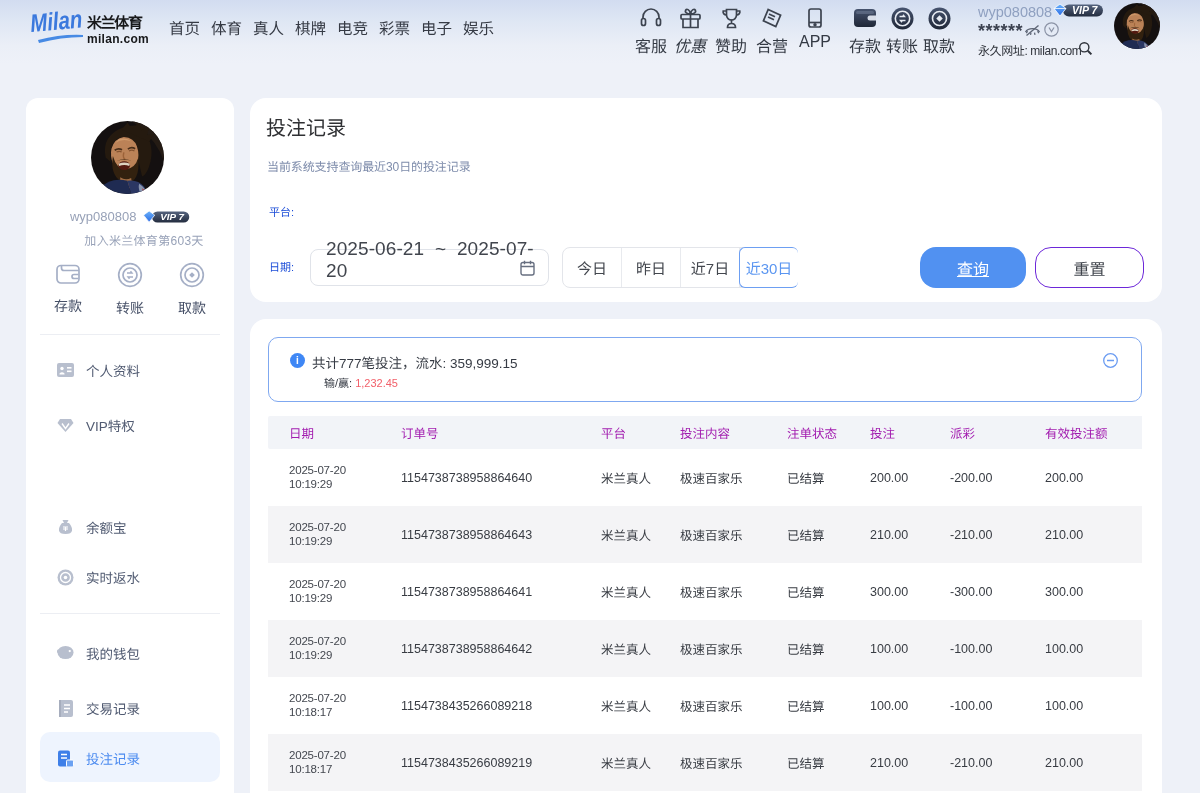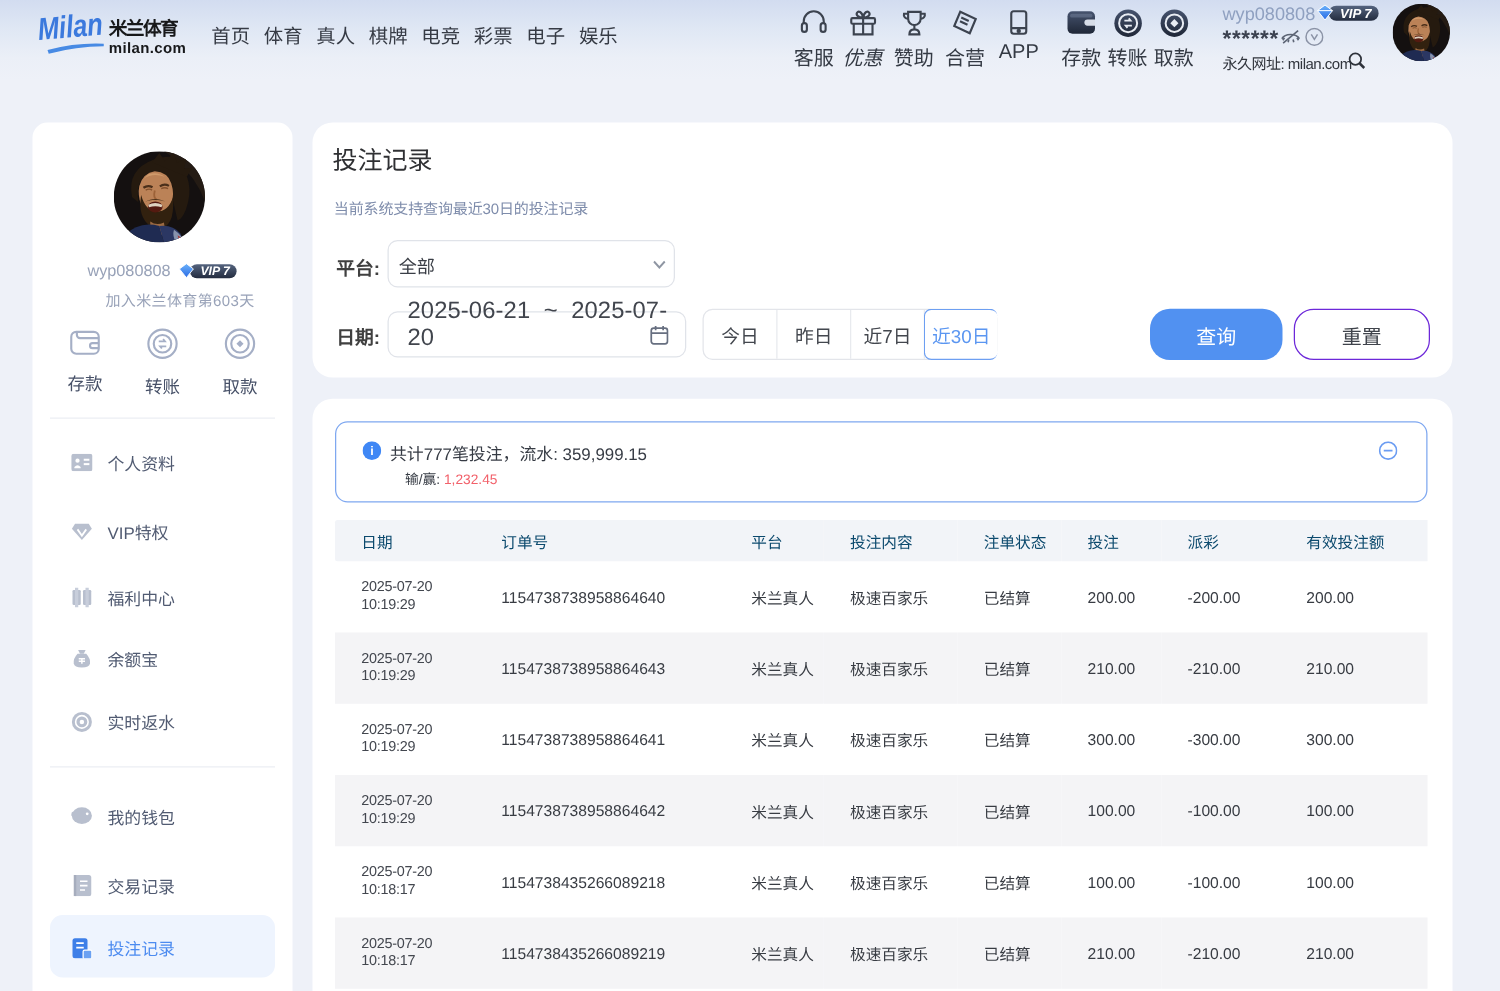--- a/index.html
+++ b/index.html
@@ -36,44 +36,44 @@
   .trio .t { width:56px; text-align:center; }
   .trio .t .lb { font-size:14px; color:#475168; margin-top:5px; }
   .sdiv { position:absolute; left:14px; width:180px; height:1px; background:#eceef3; }
   .mi { position:absolute; left:31px; width:160px; height:24px; display:flex; align-items:center; }
   .mi svg { flex:0 0 17px; }
   .mi .tx { font-size:13.5px; color:#515b72; margin-left:12px; }
   .mi-active { position:absolute; left:14px; width:180px; height:50px; background:#eef4fe; border-radius:10px; }
   
   .title { position:absolute; left:16px; top:14px; font-size:20px; font-weight:500; color:#2f3033; }
   .subtitle { position:absolute; left:17px; top:158px; font-size:12px; color:#7e8cab; letter-spacing:-0.1px; top:59px; }
-  .flabel { position:absolute; left:19px; font-size:15px; color:#404040;font-weight:bold; }
+  .flabel { position:absolute; left:19px; font-size:11px; color:#1d4ed8; }
   .ibox { position:absolute; left:60px; background:#fff; border:1px solid #e0e3e9; border-radius:8px; display:flex; align-items:center; }
   .sel { top:94px; width:230px; height:38px; }
   .dat { top:151px; width:239px; height:37px; }
   .sel .tx { font-size:14.5px; color:#3a3e46; margin-left:8px; }
   .dat .tx { font-size:19px; color:#41454d; margin:0 auto 16px 15px; letter-spacing:0.1px; }
   .qgroup { position:absolute; left:312px; top:149px; width:236px; height:41px; border:1px solid #e3e5ea; border-radius:8px; background:#fff; display:flex; }
   .qgroup .q { flex:1; display:flex; align-items:center; justify-content:center; font-size:15px; color:#43474e; border-right:1px solid #e8eaee; }
   .qgroup .q:last-child { border-right:none; }
   .qgroup .qa { color:#5b96f1; border:1px solid #6d9ff2; border-radius:6px; margin:-1px; position:relative; z-index:2; background:#fff; }
   .btn { position:absolute; top:149px; height:41px; width:106px; border-radius:16px; display:flex; align-items:center; justify-content:center; font-size:16px; }
-  .btn-q { left:670px; background:#5191f1; color:#fff; }
+  .btn-q { left:670px; background:#5191f1; color:#fff;text-decoration:underline; }
   .btn-r { left:785px; background:#fff; border:1px solid #6d28d9; color:#3f434b; width:109px; }
   
   .infobox { position:absolute; left:18px; top:18px; width:874px; height:65px; border:1px solid #7fa8f0; border-radius:10px; background:#fff; }
   .infobox .l1 { position:absolute; left:43px; top:14px; font-size:13.5px; color:#363b44; }
   .infobox .l2 { position:absolute; left:55px; top:36px; font-size:11px; color:#363b44; }
   .infobox .red { color:#f2606a; }
   table.grid { position:absolute; left:18px; top:97px; width:874px; border-collapse:collapse; table-layout:fixed; }
   table.grid col.c1 { width:112px; } table.grid col.c2 { width:200px; }
   table.grid col.c3 { width:79px; }  table.grid col.c4 { width:107px; }
   table.grid col.c5 { width:83px; }  table.grid col.c6 { width:80px; }
   table.grid col.c7 { width:95px; }  table.grid col.c8 { width:118px; }
-  table.grid th { background:#f2f4f8; height:33px; font-weight:normal; font-size:12.5px; color:#0c4a6e; text-align:left; padding-left:21px; }
+  table.grid th { background:#f2f4f8; height:33px; font-weight:normal; font-size:12.5px; color:#a21caf; text-align:left; padding-left:21px; }
   table.grid th:first-child { border-radius:2px 0 0 2px; }
   table.grid td { height:57px; font-size:12.5px; color:#383c43; padding-left:21px; }
   table.grid td.dt { font-size:11.5px; color:#43474f; line-height:13.5px; padding-left:21px; letter-spacing:-0.2px; }
   table.grid tr.alt td { background:#f4f4f6; }
 </style>
 </head>
 <body>
   <svg width="0" height="0" style="position:absolute">
     <defs>
       <clipPath id="avc">
@@ -321,29 +321,20 @@
       </svg>
       <span class="tx">个人资料</span>
     </div>
     <div class="mi" style="top:315px;">
       <svg width="17" height="15" viewBox="0 0 17 15">
         <path d="M3 1 h11 l2.5 4 L8.5 14 L0.5 5Z" fill="#b8bfce"></path>
         <path d="M5 5.5 l3.5 5 3.5-5" fill="none" stroke="#fff" stroke-width="1.4"></path>
       </svg>
       <span class="tx">VIP特权</span>
     </div>
-    <div class="mi" style="top:367.5px;">
-      <svg width="17" height="16" viewBox="0 0 17 16">
-        <rect x="1" y="2" width="6.6" height="12" rx="1" fill="#b8bfce"></rect>
-        <rect x="9.4" y="2" width="6.6" height="12" rx="1" fill="#b8bfce"></rect>
-        <rect x="3" y="0" width="2.6" height="16" fill="#c8cedb"></rect>
-        <rect x="11.4" y="0" width="2.6" height="16" fill="#c8cedb"></rect>
-      </svg>
-      <span class="tx">福利中心</span>
-    </div>
     <div class="mi" style="top:417px;">
       <svg width="16" height="16" viewBox="0 0 16 16">
         <path d="M5 1h6l-1.5 3h-3z" fill="#b8bfce"></path>
         <path d="M4.5 4h7 Q15 8 14.5 11.5 Q14 15 8 15 Q2 15 1.5 11.5 Q1 8 4.5 4Z" fill="#b8bfce"></path>
         <path d="M5.5 8h5M8 8v4M5.5 10h5" stroke="#fff" stroke-width="1.2" fill="none"></path>
       </svg>
       <span class="tx">余额宝</span>
     </div>
     <div class="mi" style="top:467px;">
       <svg width="17" height="17" viewBox="0 0 17 17">
@@ -378,26 +369,20 @@
         <rect x="9" y="10" width="7" height="7" rx="1.2" fill="#6ba1f2" stroke="#fff" stroke-width="1"></rect>
       </svg>
       <span class="tx" style="color:#4c8bf0;">投注记录</span>
     </div>
   </div>
 
   <div class="card" id="card1">
     <div class="title">投注记录</div>
     <div class="subtitle">当前系统支持查询最近30日的投注记录</div>
     <div class="flabel" style="top:105px;">平台:</div>
-    <div class="ibox sel">
-      <span class="tx">全部</span>
-      <svg style="position:absolute; right:6px; top:15px;" width="11" height="8" viewBox="0 0 11 8" fill="none" stroke="#8f96a3" stroke-width="1.5">
-        <path d="M1.2 1.2 L5.5 6 L9.8 1.2"></path>
-      </svg>
-    </div>
     <div class="flabel" style="top:160px;">日期:</div>
     <div class="ibox dat">
       <span class="tx">2025-06-21&nbsp; ~ &nbsp;2025-07-20</span>
       <svg style="position:absolute; right:13px; top:10px;" width="15" height="16" viewBox="0 0 15 16" fill="none" stroke="#676f80" stroke-width="1.4">
         <rect x="1" y="2.5" width="13" height="12.5" rx="2"></rect>
         <path d="M1 6.5h13M4.5 0.8v3.4M10.5 0.8v3.4"></path>
       </svg>
     </div>
     <div class="qgroup">
       <div class="q">今日</div>

